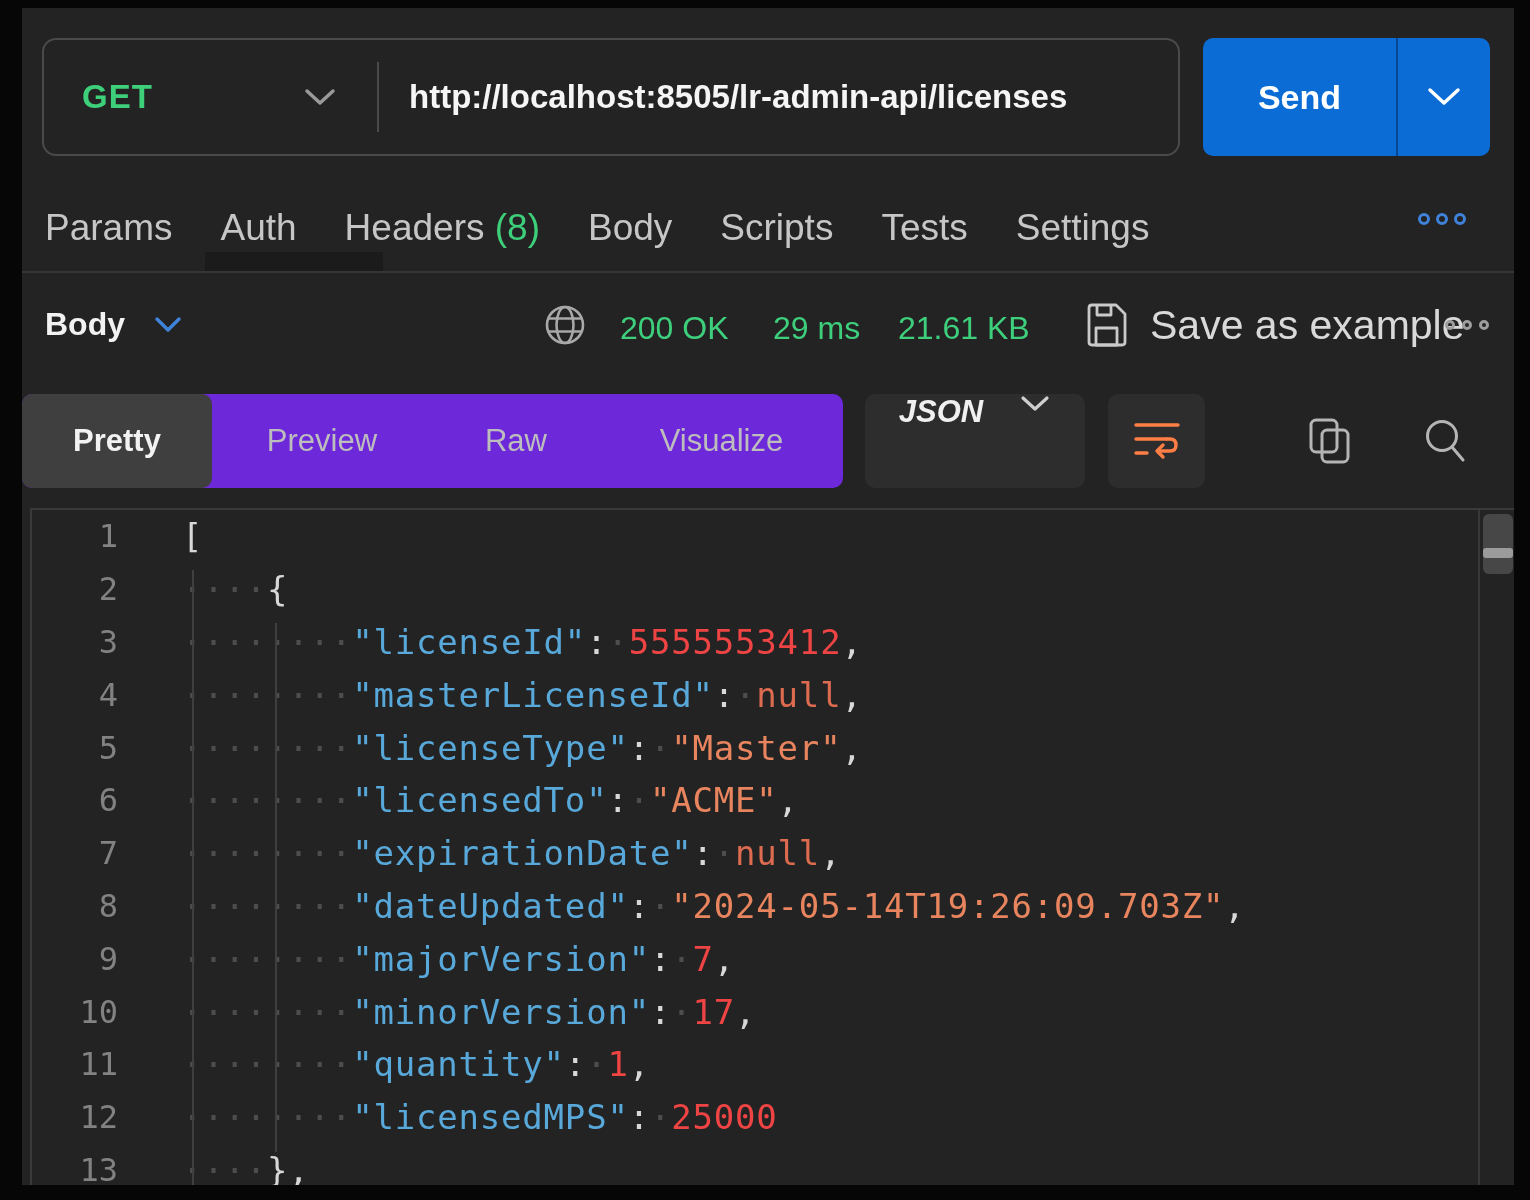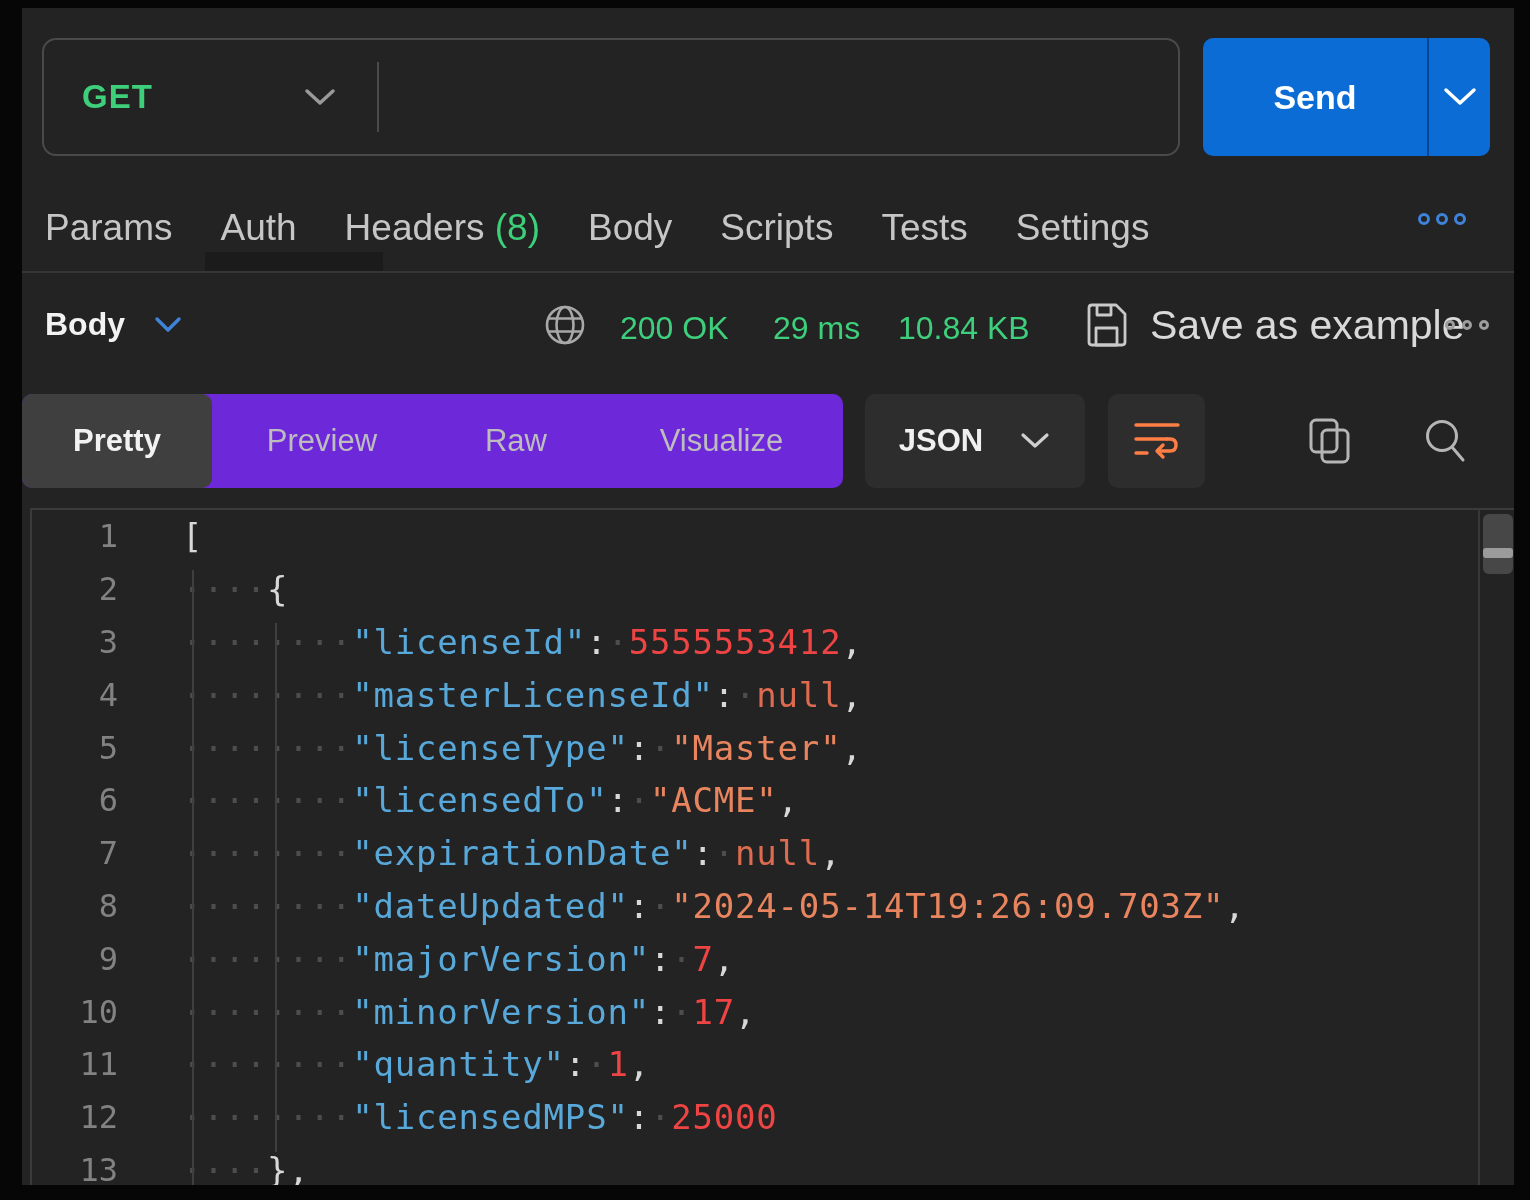--- a/index.html
+++ b/index.html
@@ -13,21 +13,21 @@
   .method-sel { width:333px; display:flex; align-items:center; justify-content:space-between;
                 padding:0 40px 0 38px; cursor:pointer; }
   .method-label { color:#3ecf7a; font-size:33px; font-weight:bold; letter-spacing:1px; }
   .vdiv { width:2px; background:#4a4a4a; margin:22px 0; }
   .url-text { flex:1; display:flex; align-items:center; padding-left:30px;
               color:#f5f5f5; font-size:33px; font-weight:bold; }
 
   
   .send-split { position:absolute; left:1181px; top:30px; width:287px; height:118px;
                 background:#0a6cd4; border-radius:10px; display:flex; overflow:hidden; }
-  .send-main { width:224px; display:flex; align-items:center; justify-content:center;
+  .send-main { width:193px; display:flex; align-items:center; justify-content:center;
                color:#fff; font-size:34px; font-weight:bold; cursor:pointer; }
   .send-div { width:2px; background:rgba(0,0,30,0.35); }
   .send-caret { flex:1; display:flex; align-items:center; justify-content:center; cursor:pointer; }
 
   
   .req-tabs { position:absolute; left:0; top:192px; width:1492px; height:56px;
               display:flex; align-items:center; gap:48px; padding-left:23px; }
   .req-tab { color:#c6c6c6; font-size:37px; cursor:pointer; white-space:nowrap; }
   .req-tab .cnt { color:#3ecf7a; }
   .tabs-more { position:absolute; right:48px; top:205px; display:flex; gap:6px; cursor:pointer; }
@@ -51,22 +51,22 @@
   .resp-more i { width:10px; height:10px; border:3px solid #9d9d9d; border-radius:50%; display:block; }
 
   
   .view-bar { position:absolute; left:0; top:386px; width:1492px; height:94px; }
   .view-tabs { position:absolute; left:0; top:0; height:94px; background:#6d28d9;
                border-radius:10px; display:flex; }
   .vtab { height:94px; display:flex; align-items:center; justify-content:center;
           color:#bdbdbd; font-size:31px; cursor:pointer; border-radius:10px; }
   .vtab.active { background:#3f3f3f; color:#f2f2f2; font-weight:bold; }
   .fmt-sel { position:absolute; left:843px; top:0; width:220px; height:94px; background:#2d2d2d;
-             border-radius:10px; display:flex; align-items:center; justify-content:center; gap:36px;
-             cursor:pointer; }
+             border-radius:10px; display:flex; justify-content:center; gap:36px;
+             cursor:pointer;font-style:italic; }
   .fmt-sel span { color:#f0f0f0; font-size:31px; font-weight:bold; }
   .wrap-btn { position:absolute; left:1086px; top:0; width:97px; height:94px; background:#2d2d2d;
               border-radius:10px; display:flex; align-items:center; justify-content:center; cursor:pointer; }
   .icon-btn { position:absolute; top:22px; width:50px; height:50px; display:flex; align-items:center;
               justify-content:center; cursor:pointer; }
   .copy-btn { left:1283px; } .search-btn { left:1398px; }
 
   
   .code-panel { position:absolute; left:8px; top:500px; width:1484px; height:677px;
                 border-top:2px solid #3a3a3a; border-left:2px solid #3a3a3a; overflow:hidden; }
@@ -94,20 +94,21 @@
 <div id="app">
 
   <div class="url-bar">
     <div class="method-sel">
       <span class="method-label">GET</span>
       <svg width="34" height="22" viewBox="0 0 34 22">
         <polyline points="4,5 17,17 30,5" fill="none" stroke="#9a9a9a" stroke-width="3.5" stroke-linecap="round" stroke-linejoin="round"></polyline>
       </svg>
     </div>
     <div class="vdiv"></div>
+    <div class="url-text">http://localhost:8505/lr-admin-api/licenses</div>
   </div>
 
   <div class="send-split">
     <div class="send-main">Send</div>
     <div class="send-div"></div>
     <div class="send-caret">
       <svg width="38" height="24" viewBox="0 0 38 24">
         <polyline points="5,5 19,18 33,5" fill="none" stroke="#ffffff" stroke-width="3.5" stroke-linecap="round" stroke-linejoin="round"></polyline>
       </svg>
     </div>
@@ -142,21 +143,21 @@
         <g fill="none" stroke="#a8a8a8" stroke-width="2.6">
           <circle cx="23" cy="23" r="18"></circle>
           <ellipse cx="23" cy="23" rx="8.5" ry="18"></ellipse>
           <line x1="6" y1="16.5" x2="40" y2="16.5"></line>
           <line x1="6" y1="29.5" x2="40" y2="29.5"></line>
         </g>
       </svg>
     </div>
     <span class="grn st">200 OK</span>
     <span class="grn tm">29 ms</span>
-    <span class="grn sz">10.84 KB</span>
+    <span class="grn sz">21.61 KB</span>
     <div class="save-ex">
       <svg width="46" height="50" viewBox="0 0 46 50">
         <g fill="none" stroke="#c9c9c9" stroke-width="2.8" stroke-linejoin="round">
           <path d="M5 8 q0-3 3-3 h24 l9 9 v28 q0 3-3 3 H8 q-3 0-3-3 Z"></path>
           <path d="M13 5 v10 h14 v-10"></path>
           <rect x="12" y="28" width="21" height="17"></rect>
         </g>
       </svg>
       <span>Save as example</span>
     </div>

